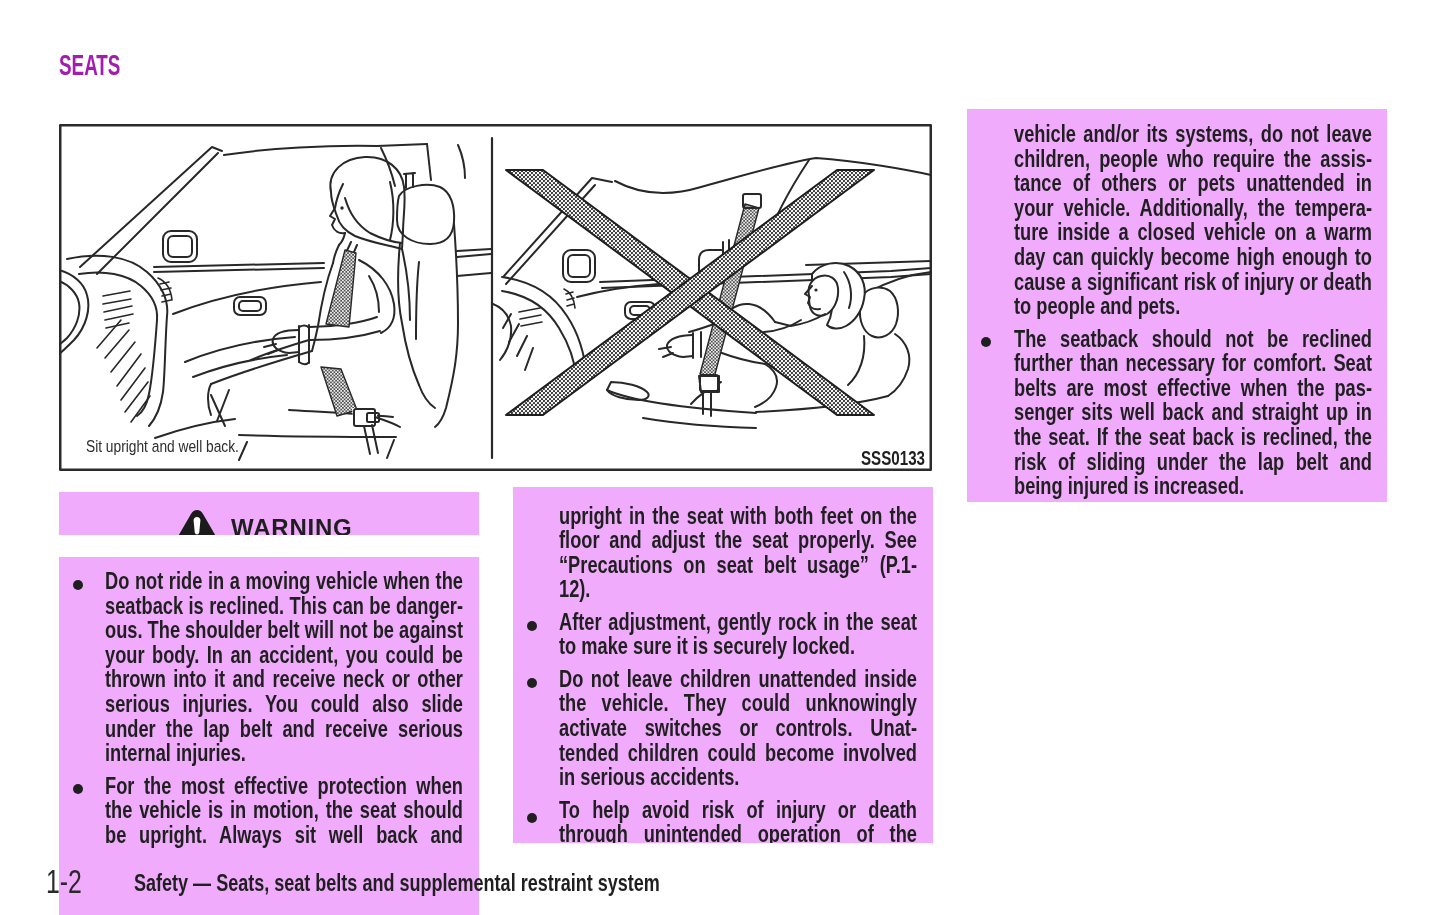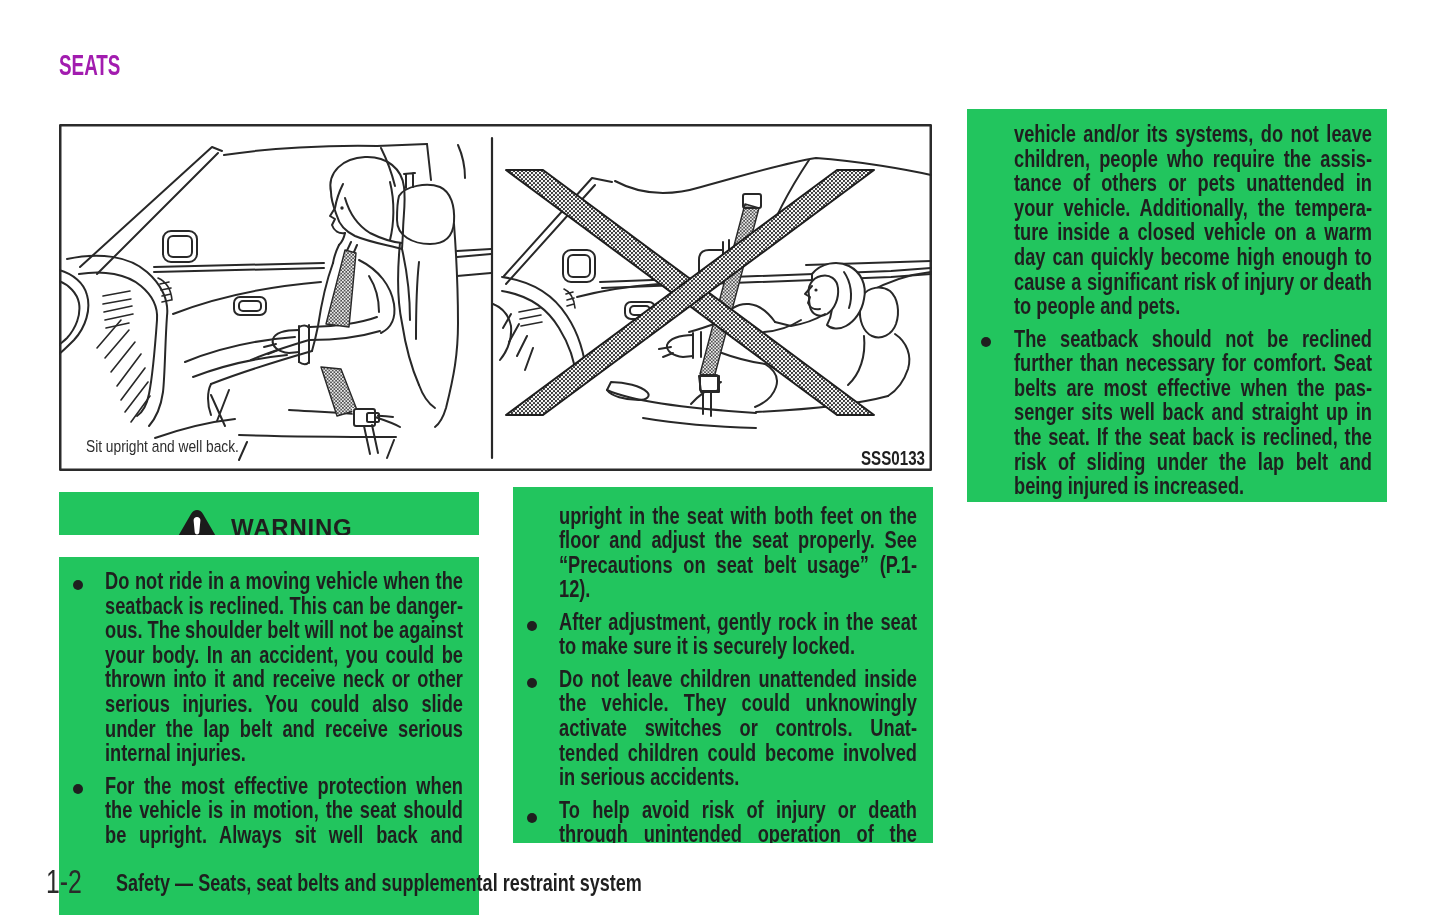--- a/index.html
+++ b/index.html
@@ -1,17 +1,17 @@
 <!DOCTYPE html>
 <html><head><meta charset="utf-8">
 <style>
 html,body{margin:0;padding:0}
 body{width:1445px;height:915px;background:#fff;font-family:"Liberation Sans",sans-serif;position:relative;overflow:hidden}
 .abs{position:absolute}
-.green{background:#22c55e}
+.green{background:#f0abfc}
 .col{position:absolute;width:420px;overflow:hidden}
 .txt{color:#1f1f1f;font-weight:bold;font-size:24px;line-height:24.6px;width:471px;transform:scaleX(0.76);transform-origin:0 0}
 .ln{text-align:justify;text-align-last:justify;white-space:nowrap}
 .lnl{text-align:left}
 .para{margin-top:7.8px}
 .bullet{position:absolute;width:10px;height:10px;border-radius:50%;background:#1f1f1f;left:14px}
 .cond{display:inline-block;transform-origin:0 0;white-space:nowrap}
 </style></head>
 <body>
 
@@ -251,13 +251,13 @@
     <div class="ln">further than necessary for comfort. Seat</div>
     <div class="ln">belts are most effective when the pas-</div>
     <div class="ln">senger sits well back and straight up in</div>
     <div class="ln">the seat. If the seat back is reclined, the</div>
     <div class="ln">risk of sliding under the lap belt and</div>
     <div class="lnl">being injured is increased.</div>
   </div>
 </div>
 
 <div class="abs" style="left:46px;top:861.5px;font-size:34px;color:#2a2a2a"><span class="cond" style="transform:scaleX(0.73)">1-2</span></div>
-<div class="abs" style="left:116px;top:869px;font-weight:bold;font-size:24px;color:#1f1f1f"><span class="cond" style="transform:scaleX(0.751)">Safety — Seats, seat belts and supplemental restraint system</span></div>
+<div class="abs" style="left:134px;top:869px;font-weight:bold;font-size:24px;color:#1f1f1f"><span class="cond" style="transform:scaleX(0.751)">Safety — Seats, seat belts and supplemental restraint system</span></div>
 
 </body></html>

